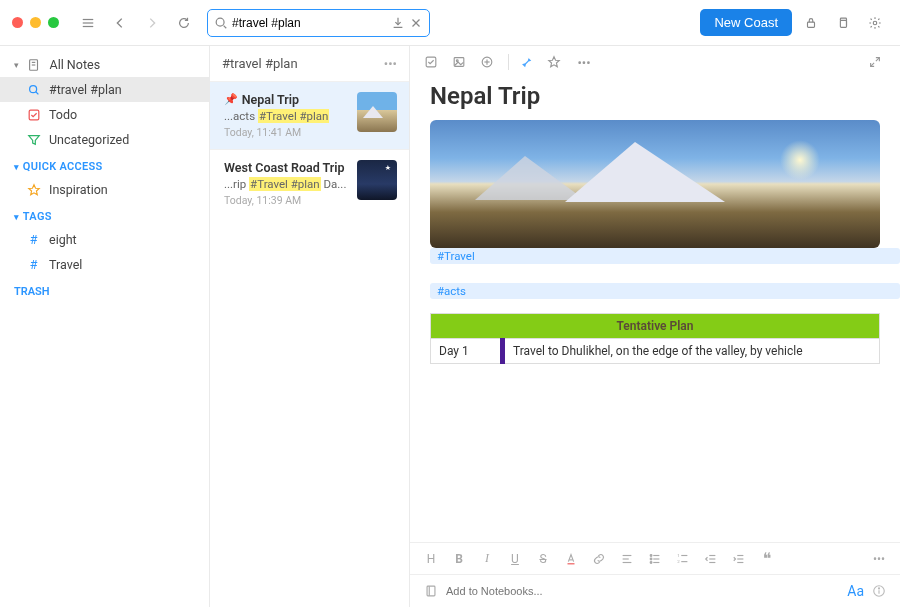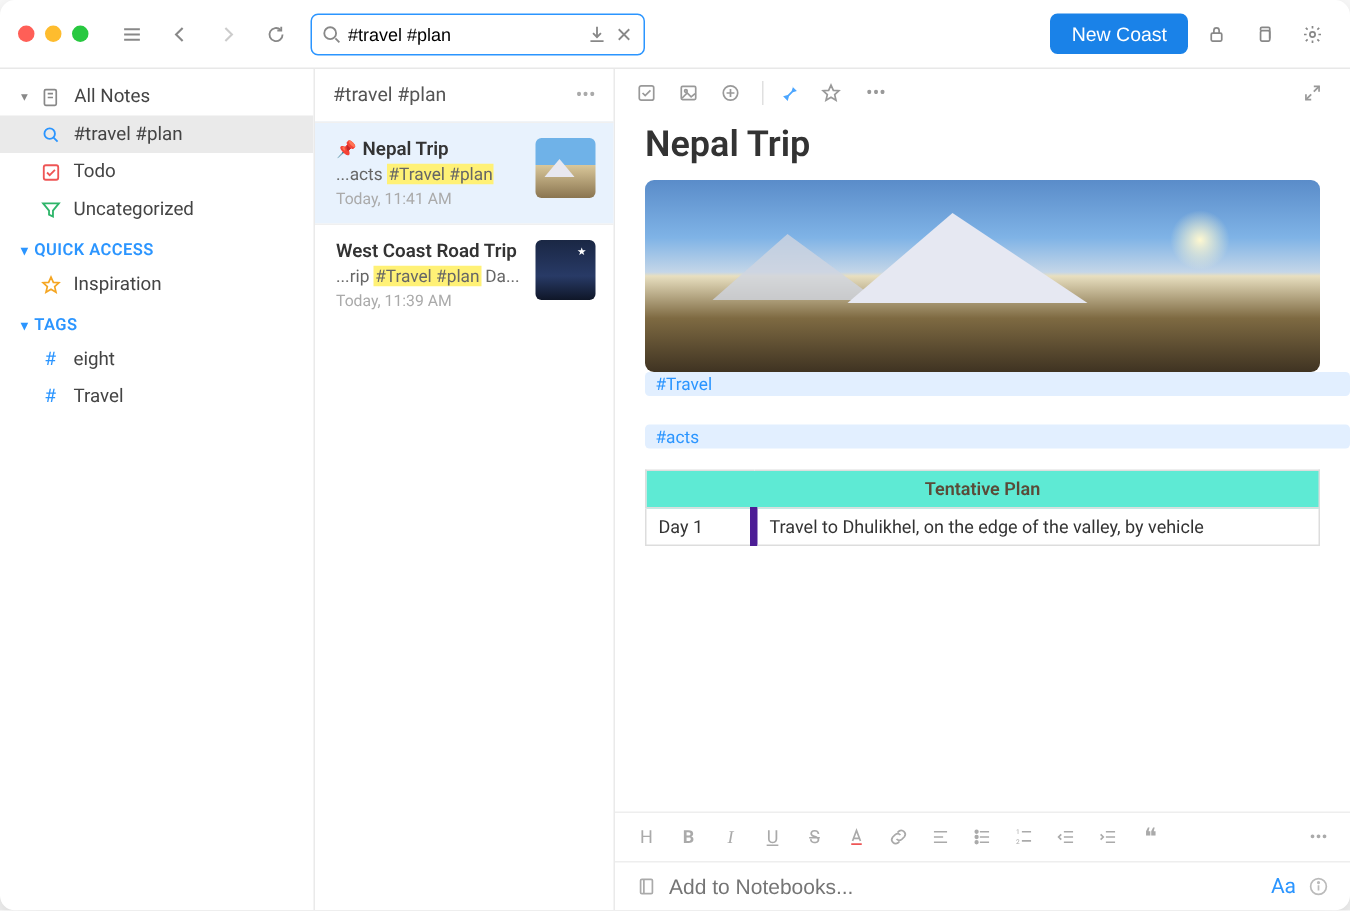--- a/index.html
+++ b/index.html
@@ -1,17 +1,17 @@
 <!DOCTYPE html>
 <html><head>
 <meta charset="utf-8">
 <style>
 * { box-sizing: border-box; margin: 0; padding: 0; }
 body { font-family: -apple-system, BlinkMacSystemFont, "Segoe UI", Roboto, sans-serif; font-size: 13px; color: #333; background: #fff; }
-.window { width: 900px; height: 607px; border-radius: 10px; box-shadow: 0 8px 30px rgba(0,0,0,0.25); overflow: hidden; margin: 0 auto; display: flex; flex-direction: column; background: #fff; }
+.window { width: 900px; height: 607px; border-radius: 0; box-shadow: 0 8px 30px rgba(0,0,0,0.25); overflow: hidden; margin: 0 auto; display: flex; flex-direction: column; background: #fff; }
 
 
 .titlebar { height: 46px; display: flex; align-items: center; padding: 0 12px; border-bottom: 1px solid #e8e8e8; gap: 6px; }
 .traffic { display: flex; gap: 7px; margin-right: 10px; }
 .traffic span { width: 11px; height: 11px; border-radius: 50%; display: inline-block; }
 .traffic .r { background: #ff5f57; } .traffic .y { background: #febc2e; } .traffic .g { background: #28c840; }
 .titlebar .ico-btn { width: 26px; height: 26px; display: inline-flex; align-items: center; justify-content: center; border-radius: 5px; color: #888; cursor: pointer; }
 .searchbox { flex: 0 0 200px; margin-left: 4px; height: 28px; border: 1.5px solid #2b95ff; border-radius: 5px; display: flex; align-items: center; padding: 0 6px; gap: 4px; }
 .searchbox input { border: none; outline: none; font-size: 12px; flex: 1; background: transparent; }
 .searchbox .sico { color: #888; }
@@ -63,30 +63,30 @@
 .editor-toolbar-top .expand { margin-left: auto; }
 .editor-title { font-size: 24px; font-weight: 600; padding: 4px 20px 10px; color: #333; }
 .hero { margin: 0 20px; height: 128px; border-radius: 6px; position: relative; overflow: hidden; background: linear-gradient(180deg,#5a8cc9 0%, #7fb3e6 30%, #c4d6e8 48%, #e8dfc0 50%, #7e6a42 72%, #3f3322 100%); }
 .hero .peak { position: absolute; top: 22px; left: 30%; width: 0; height: 0; border-left: 70px solid transparent; border-right: 90px solid transparent; border-bottom: 60px solid #e6e8f2; filter: blur(0.3px); }
 .hero .peak2 { position: absolute; top: 36px; left: 10%; width: 0; height: 0; border-left: 50px solid transparent; border-right: 60px solid transparent; border-bottom: 44px solid #d0d4e0; opacity: 0.8; }
 .hero .sun { position:absolute; top:20px; right:60px; width:40px; height:40px; background: radial-gradient(circle,#fff8d0 0%,rgba(255,248,208,0) 70%); }
 .body-text { padding: 14px 20px 8px; font-size: 12.5px; line-height: 1.6; color: #444; }
 .body-text a { color: #2b95ff; text-decoration: none; }
 .tag-pill { display: inline-block; background: #e2efff; color: #2b95ff; font-size: 11.5px; padding: 1px 7px; border-radius: 3px; margin: 0 0 4px 20px; cursor: pointer; }
 .plan-table { margin: 10px 20px 0; border: 1px solid #ddd; border-collapse: collapse; width: calc(100% - 40px); font-size: 12px; }
-.plan-table th { background: #5eead4; padding: 5px; font-weight: 600; color: #5a4a38; }
+.plan-table th { background: #84cc16; padding: 5px; font-weight: 600; color: #5a4a38; }
 .plan-table td { border-top: 1px solid #ddd; padding: 5px 8px; }
 .plan-table td:first-child { width: 72px; border-right: 5px solid #4c1d95; }
 
 .format-bar { border-top: 1px solid #eee; padding: 6px 14px; display: flex; gap: 14px; align-items: center; color: #aaa; font-size: 12px; }
 .format-bar .fico { cursor: pointer; min-width: 14px; text-align: center; }
 .format-bar .fmore { margin-left: auto; }
 
 .bottom-bar { border-top: 1px solid #eee; padding: 8px 14px; display: flex; align-items: center; gap: 8px; color: #aaa; font-size: 12.5px; }
-.bottom-bar input { border: none; outline: none; flex: 1; font-size: 14px; color: #4d7c0f; }
+.bottom-bar input { border: none; outline: none; flex: 1; font-size: 11px; color: #4d7c0f; }
 .bottom-bar .aa { margin-left: auto; color: #2b95ff; font-size: 14px; cursor: pointer; }
 .bottom-bar .info { color: #bbb; cursor: pointer; }
 
 svg { width: 14px; height: 14px; display: block; }
 </style>
 </head>
 <body>
 
 <div class="window">
 
@@ -222,20 +222,21 @@
       <div class="side-row">
         <span class="rico blue">#</span>
         <span>eight</span>
       </div>
       <div class="side-row">
         <span class="rico blue">#</span>
         <span>Travel</span>
       </div>
 
 
+      <div class="side-trash">TRASH</div>
     </div>
 
     <div class="notelist">
       <div class="notelist-head">
         <span>#travel #plan</span>
         <span class="more">•••</span>
       </div>
 
       <div class="note-card sel">
         <div class="nc-body">

